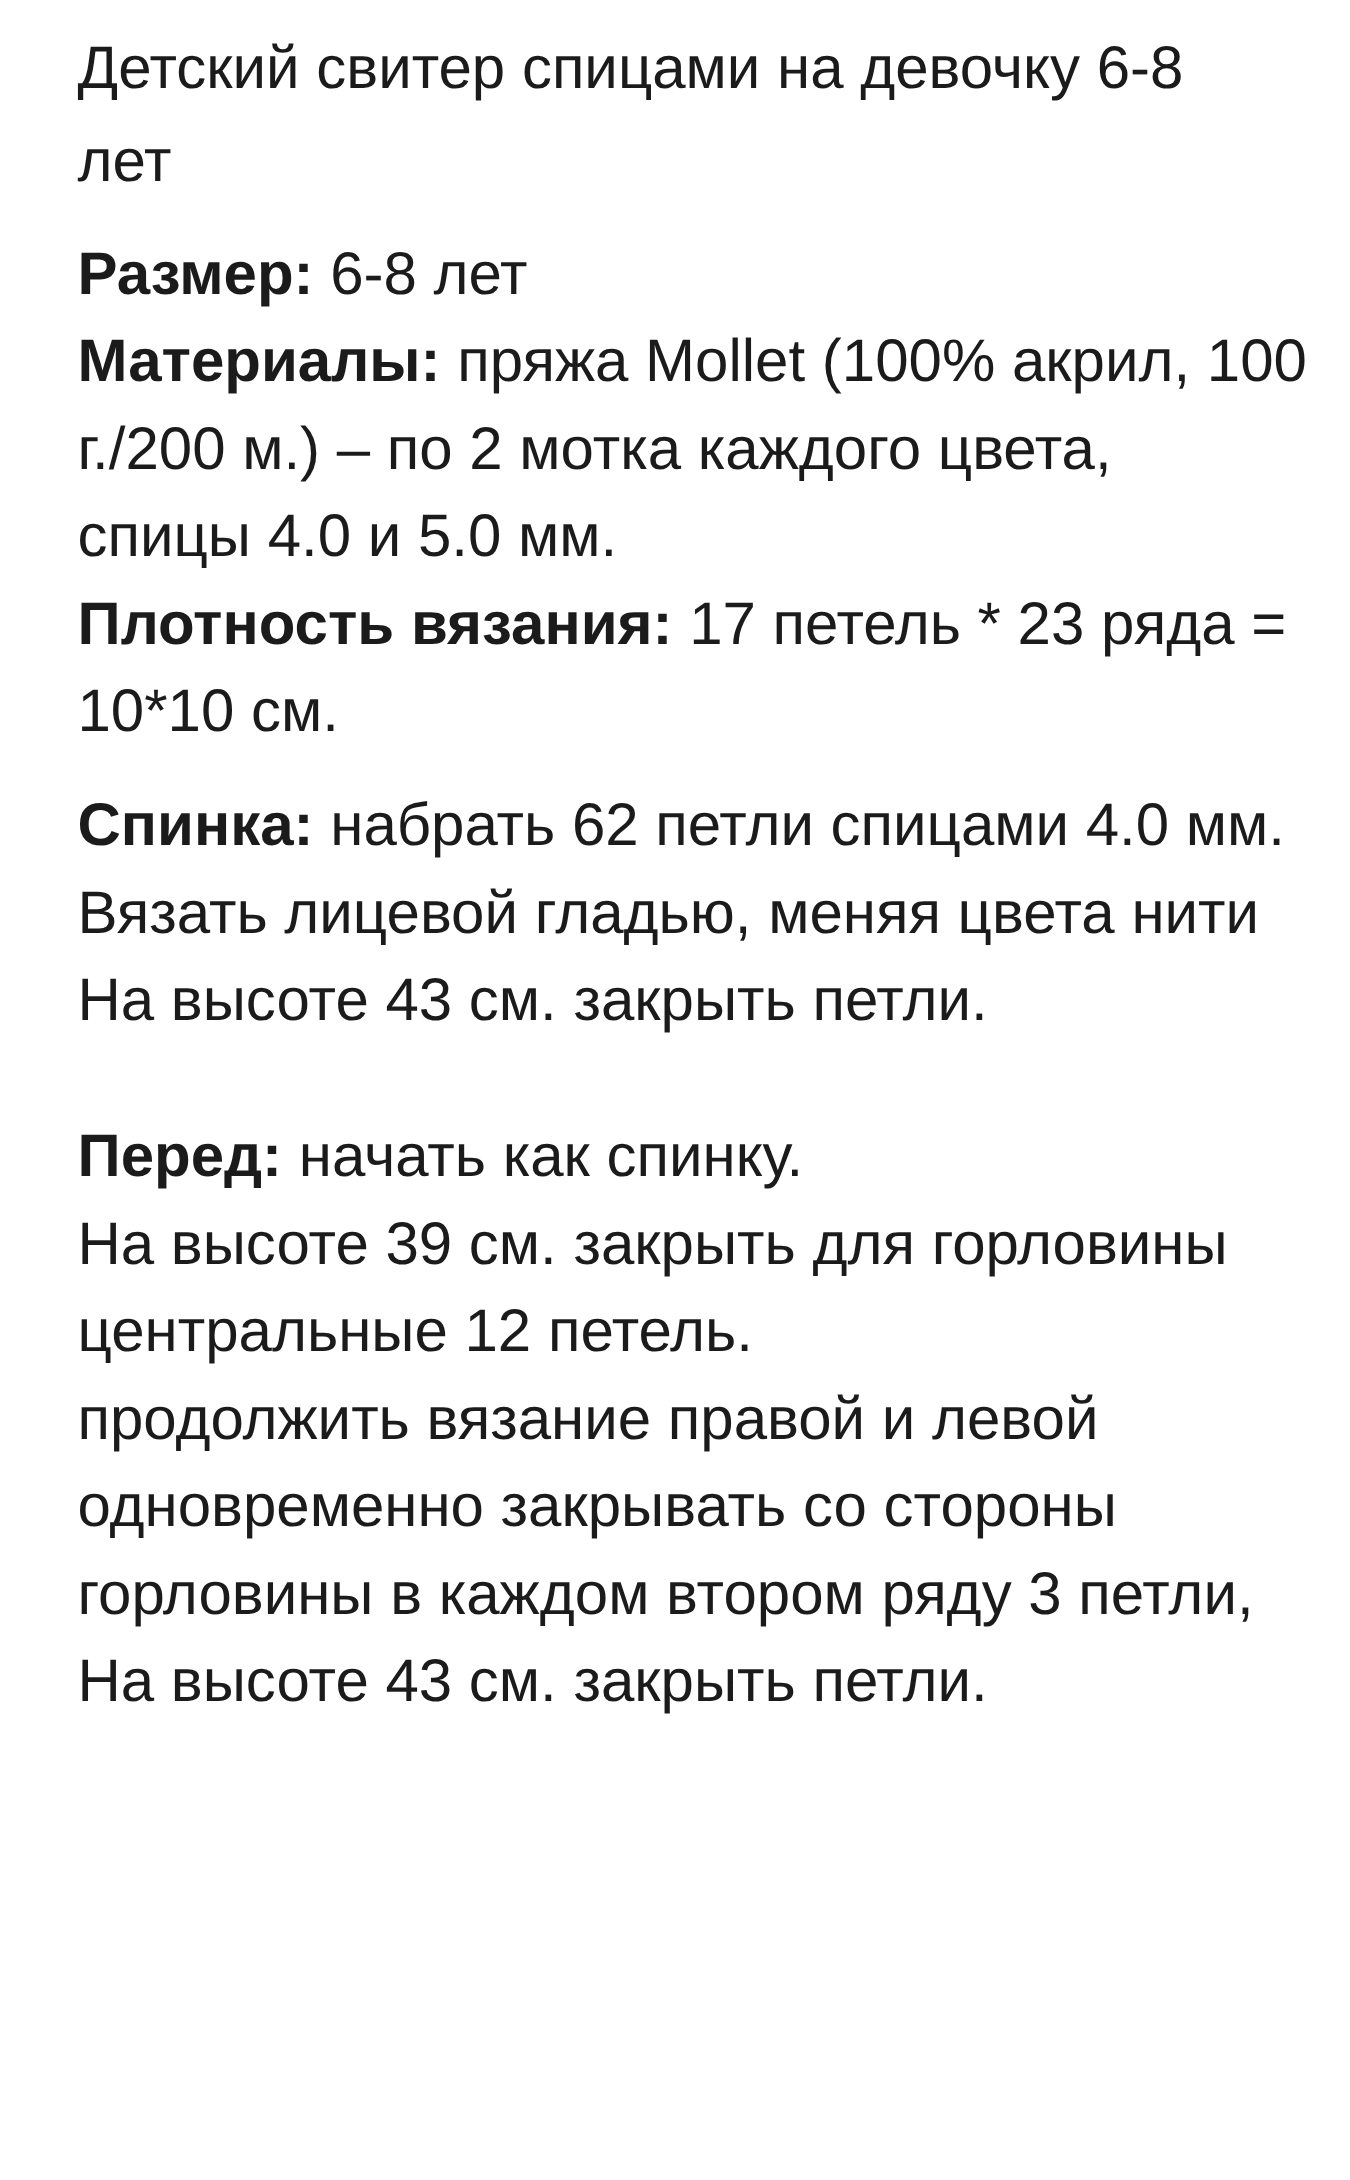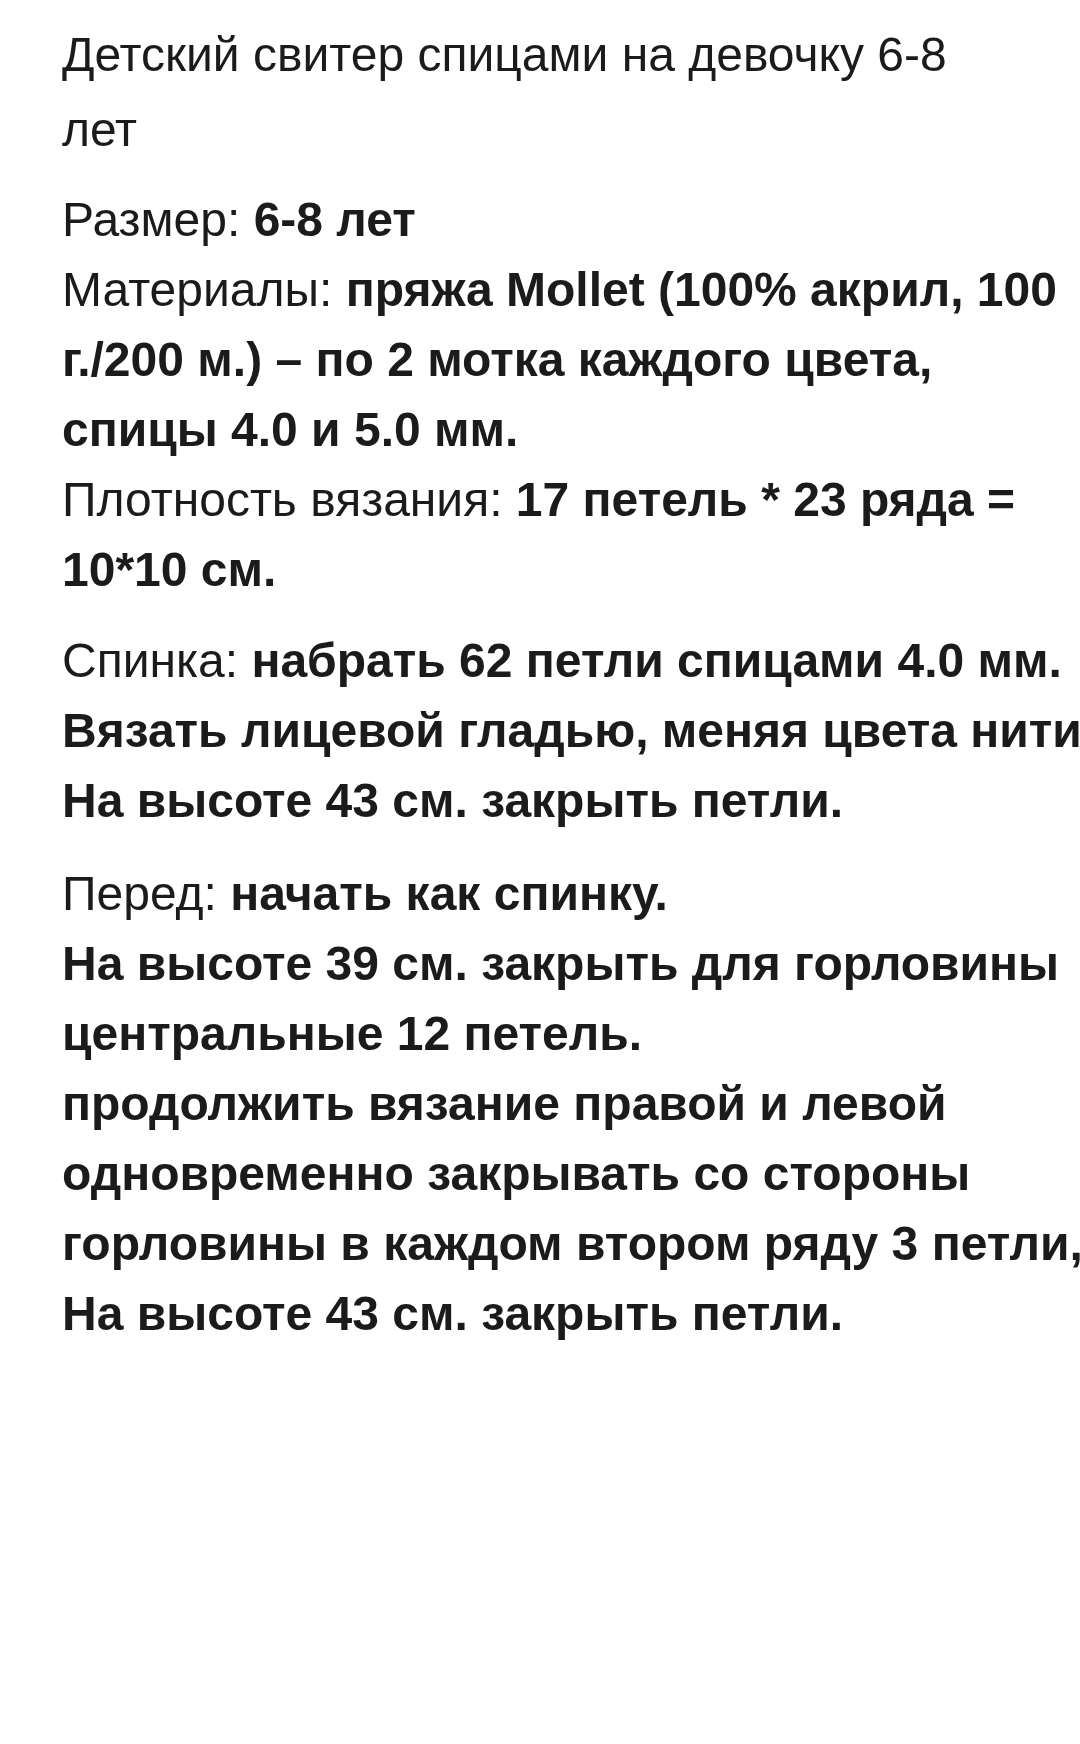--- a/index.html
+++ b/index.html
@@ -28,27 +28,27 @@
     display: block;
     white-space: pre;
   }
   .para {
     font-size: 48px;
     line-height: 70px;
     margin: 0;
   }
   #paragraphs .para:first-child { margin-top: 18px; }
   #paragraphs .para { margin-top: 21px; }
-  #paragraphs .para:last-child { margin-top: 23px; }
+  #paragraphs .para:last-child { margin-top: 55px; }
   .para .line {
     display: block;
     white-space: pre;
   }
-  .seg { font-weight: 700; }
-  .seg.bold { font-weight: 400; }
+  .seg { font-weight: 400; }
+  .seg.bold { font-weight: 700; }
 </style>
 </head>
 <body>
 
 <main class="article">
   <h1 class="title">
     <span class="line">Детский свитер спицами на девочку 6-8</span>
     <span class="line">лет</span>
   </h1>
   <div id="paragraphs">

